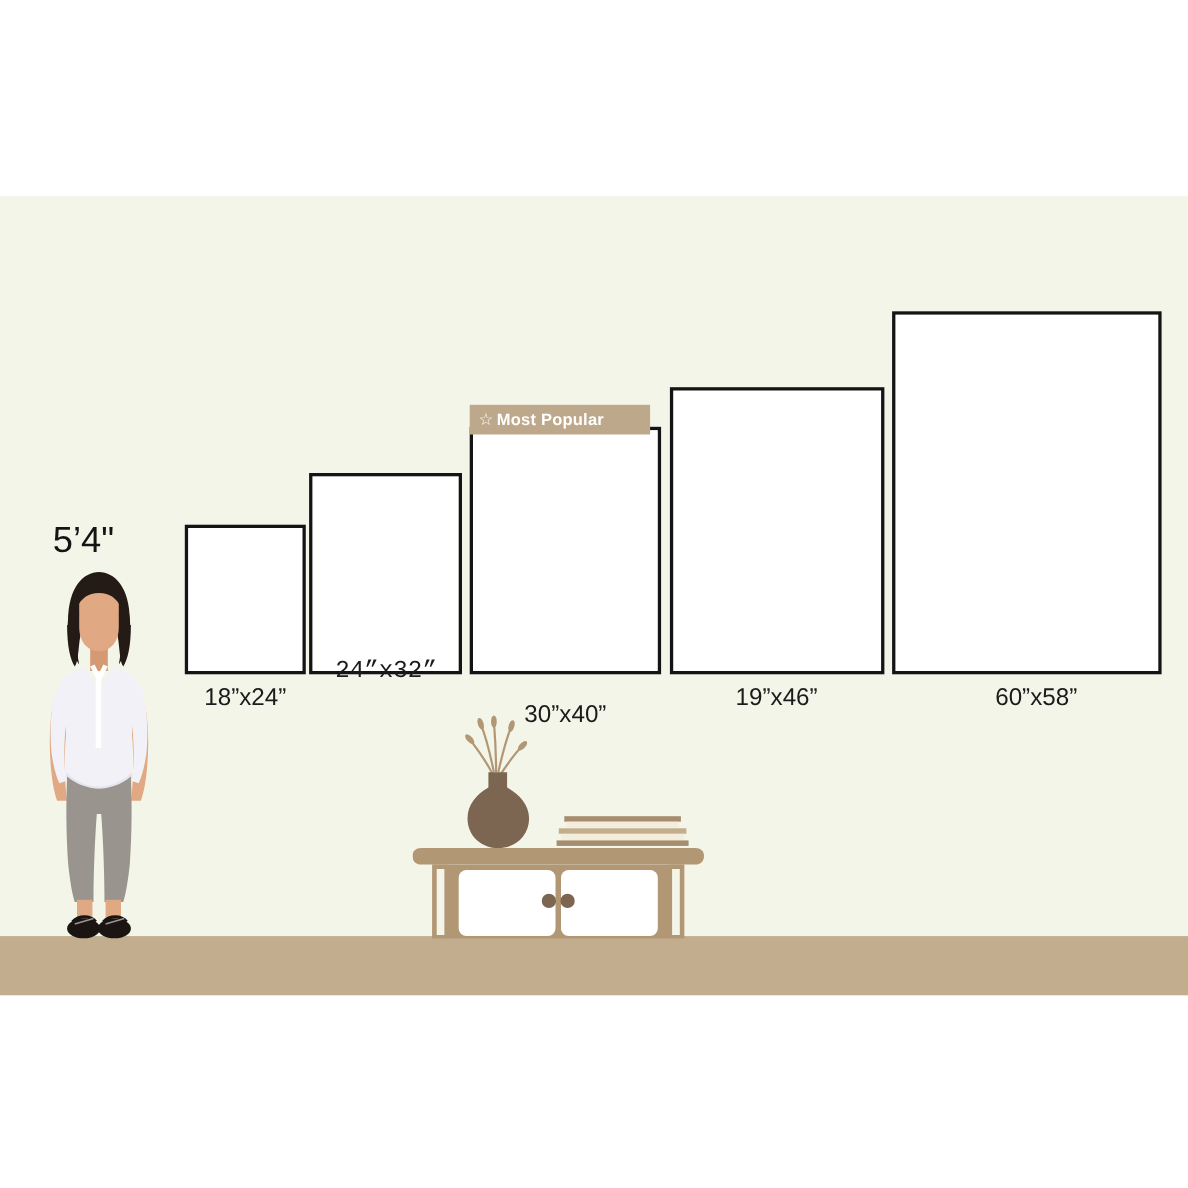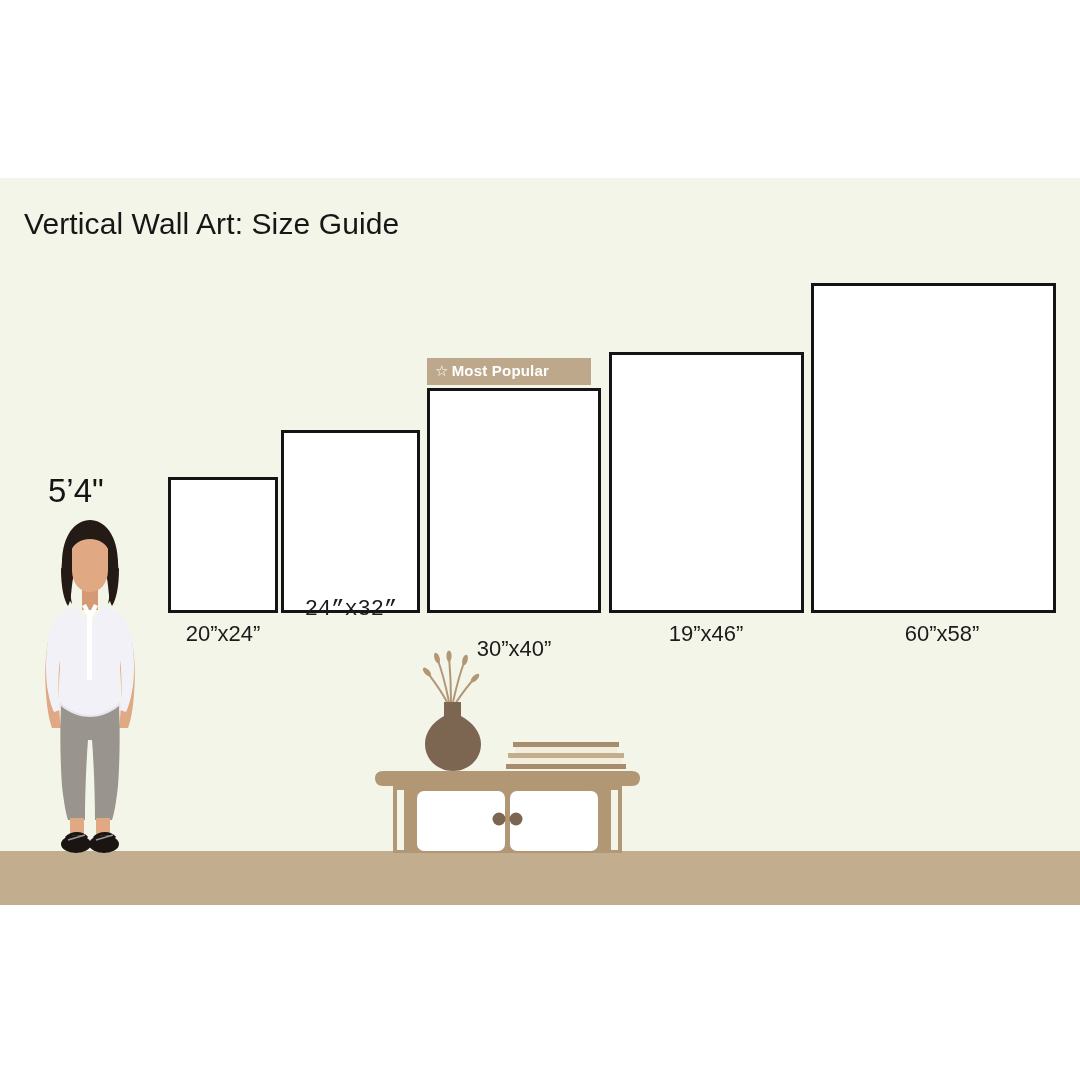--- a/index.html
+++ b/index.html
@@ -19,43 +19,42 @@
 
   
   .frame{position:absolute;background:#ffffff;border:3px solid #141414;
          box-sizing:border-box;}
   .sizelabel{position:absolute;font-size:22px;color:#1b1b1b;
              white-space:nowrap;text-align:center;}
 
   
   #badge{position:absolute;background:#bda88c;color:#ffffff;
          font-size:15px;font-weight:bold;padding:4px 9px 5px 8px;
-         white-space:nowrap;box-sizing:border-box;letter-spacing:.2px;}
+         white-space:nowrap;box-sizing:border-box;letter-spacing:.2px;margin-top:10px;}
   #badge .star{font-size:15px;margin-right:3px;}
 
   
   #person{position:absolute;left:30px;top:340px;width:120px;height:336px;}
   #htlabel{position:absolute;left:48px;top:294px;font-size:33px;
            font-weight:500;color:#141414;white-space:nowrap;}
 
   
   #furniture{position:absolute;left:375px;top:460px;width:265px;height:215px;}
 </style>
 </head>
 <body>
 
 <div id="scene">
 
   <div id="floor"></div>
 
-  <div id="title">Vertical Wall Art: Size Guide</div>
 
   <div id="frames-layer">
       <div class="frame" style="left: 168px; top: 299px; width: 110px; height: 136px;"></div>
-      <div class="sizelabel" style="left: 163px; top: 443px; width: 120px;">20”x24”</div>
+      <div class="sizelabel" style="left: 163px; top: 443px; width: 120px;">18”x24”</div>
       <div class="frame" style="left: 281px; top: 252px; width: 139px; height: 183px;"></div>
       <div class="sizelabel" style="left: 291px; top: 419px; width: 120px; font-family: Liberation Mono, monospace;">24”x32”</div>
       <div class="frame" style="left: 427px; top: 210px; width: 174px; height: 225px;"></div>
       <div class="sizelabel" style="left: 454px; top: 458px; width: 120px;">30”x40”</div>
       <div id="badge" style="left: 427px; top: 180px; width: 164px;"><span class="star">☆</span><span>Most Popular</span></div>
       <div class="frame" style="left: 609px; top: 174px; width: 195px; height: 261px;"></div>
       <div class="sizelabel" style="left: 646px; top: 443px; width: 120px;">19”x46”</div>
       <div class="frame" style="left: 811px; top: 105px; width: 245px; height: 330px;"></div>
       <div class="sizelabel" style="left: 882px; top: 443px; width: 120px;">60”x58”</div>
     </div>

